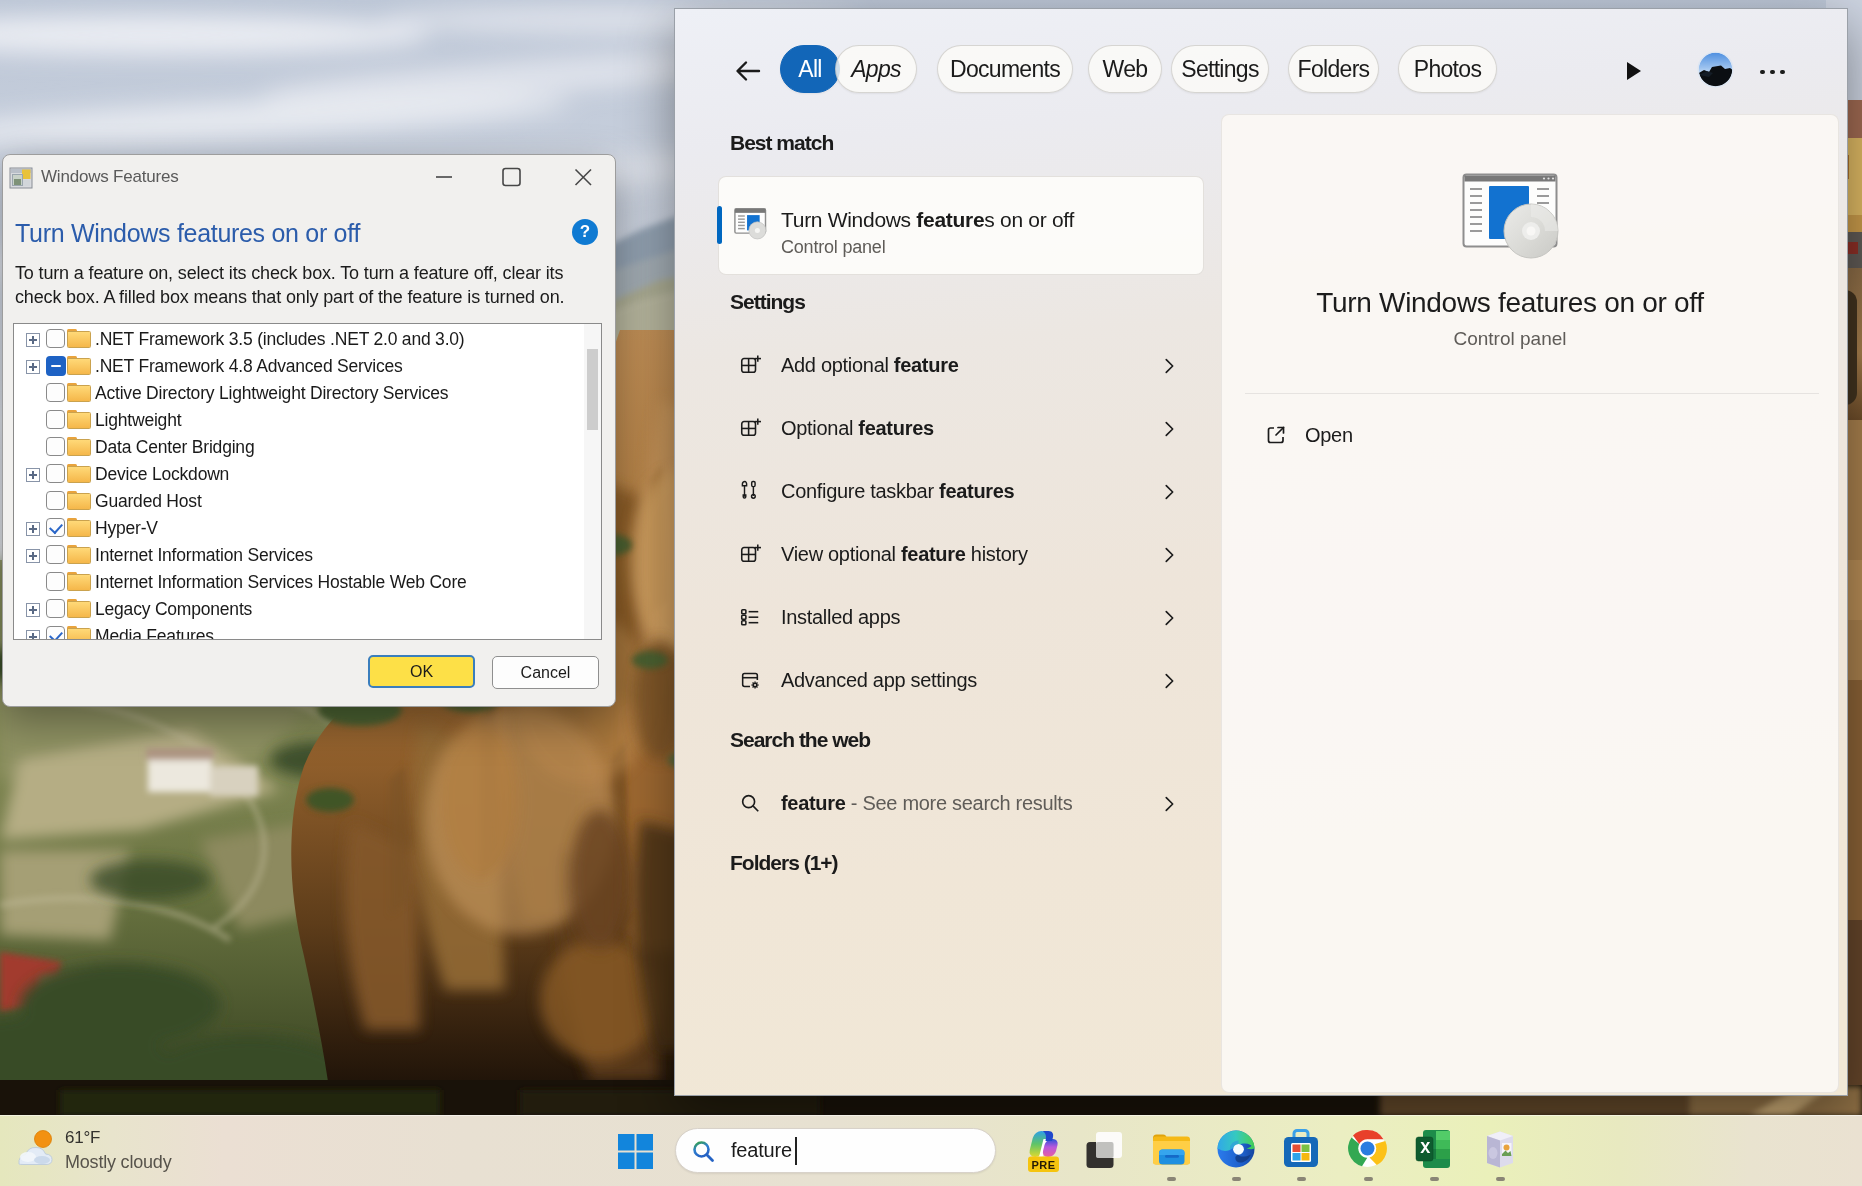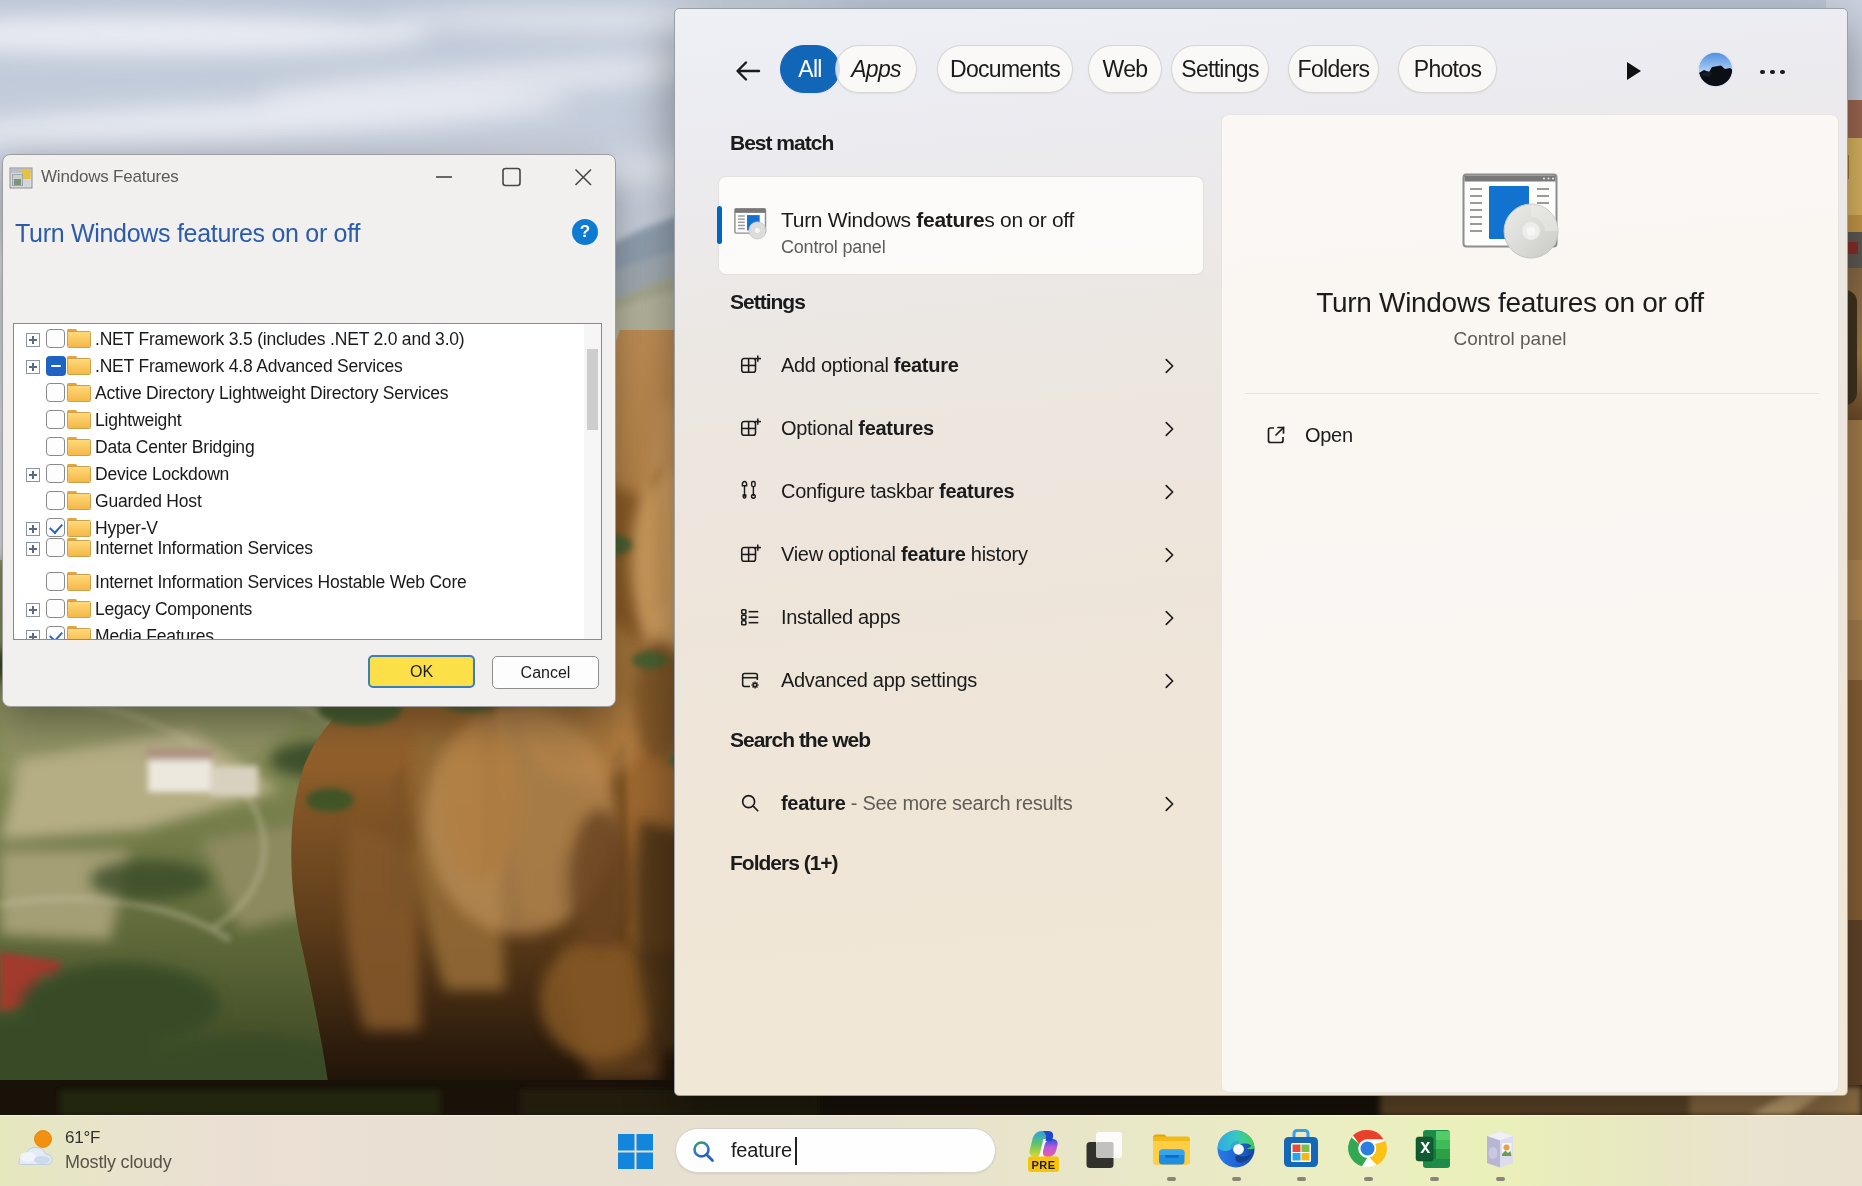--- a/index.html
+++ b/index.html
@@ -196,20 +196,24 @@
     <line x1="8" y1="14" x2="24" y2="14" stroke="#474747" stroke-width="1.6"></line>
     <rect x="75" y="5.5" width="17" height="17" rx="2.5" fill="none" stroke="#474747" stroke-width="1.6"></rect>
     <line x1="147.5" y1="6.5" x2="163" y2="22" stroke="#474747" stroke-width="1.6"></line>
     <line x1="163" y1="6.5" x2="147.5" y2="22" stroke="#474747" stroke-width="1.6"></line>
   </svg>
 
   <div class="abs" style="left:12px;top:64px;font-size:25px;color:#2b5cab;letter-spacing:-0.3px;">Turn Windows features on or off</div>
   <div class="abs" style="left:569px;top:64px;width:26px;height:26px;border-radius:50%;background:#0f7ad2;color:#fff;
        font-size:17px;font-weight:bold;text-align:center;line-height:26px;">?</div>
 
+  <div class="abs" style="left:12px;top:107px;font-size:18px;color:#1b1b1b;line-height:23.5px;letter-spacing:-0.15px;">
+    To turn a feature on, select its check box. To turn a feature off, clear its<br>
+    check box. A filled box means that only part of the feature is turned on.
+  </div>
 
   <div class="abs" style="left:10px;top:168px;width:587px;height:315px;background:#fff;border:1px solid #8a8a8a;overflow:hidden;text-decoration:underline;">
     <style>
       .row{position:absolute;left:0;width:560px;height:27px;}
       .exp{position:absolute;left:12px;top:7px;width:12px;height:12px;border:1px solid #8894a8;background:#fff;}
       .exp:before{content:"";position:absolute;left:2px;top:5px;width:8px;height:2px;background:#5a6a85;}
       .exp:after{content:"";position:absolute;left:5px;top:2px;width:2px;height:8px;background:#5a6a85;}
       .cb{position:absolute;left:32px;top:2.5px;width:17px;height:17px;border:1.5px solid #8a8a8a;border-radius:4px;background:#fdfdfd;}
       .cbp{position:absolute;left:32px;top:2.5px;width:20px;height:20px;border-radius:4px;background:#1e62c4;}
       .cbp:before{content:"";position:absolute;left:5px;top:9px;width:10px;height:2.5px;background:#fff;border-radius:1px;}
@@ -281,21 +285,21 @@
       </div>
     <div class="row" style="top:191px;">
         <span class="exp"></span>
         <span class="cbc"></span>
         <span class="fold">
           <i></i>
           <b></b>
         </span>
         <span class="lbl">Hyper-V</span>
       </div>
-    <div class="row" style="top:211px;">
+    <div class="row" style="top:218px;">
         <span class="exp"></span>
         <span class="cb"></span>
         <span class="fold">
           <i></i>
           <b></b>
         </span>
         <span class="lbl">Internet Information Services</span>
       </div>
     <div class="row" style="top:245px;">
         <span class="cb"></span>
@@ -327,21 +331,21 @@
     <div class="abs" style="right:0;top:0;width:17px;height:100%;background:#f6f6f6;"></div>
     <div class="abs" style="right:3px;top:25px;width:11px;height:81px;background:#cdcdcd;border-radius:0px;"></div>
   </div>
 
   <div class="abs" style="left:365px;top:500px;width:103px;height:29px;background:#fde047;border:2px solid #3a7ebd;
        border-radius:5px;font-size:16px;color:#1b1b1b;text-align:center;line-height:29px;">OK</div>
   <div class="abs" style="left:489px;top:501px;width:105px;height:31px;background:#fdfdfd;border:1px solid #8f8f8f;
        border-radius:5px;font-size:16px;color:#1b1b1b;text-align:center;line-height:31px;">Cancel</div>
 </div>
 
-<div class="abs" id="panel" style="left:674px;top:8px;width:1172px;height:1086px;border-radius:5px;
+<div class="abs" id="panel" style="left:674px;top:8px;width:1172px;height:1086px;border-radius:0;
      border:1px solid #9aa0a8;box-shadow:0 18px 50px rgba(0,0,0,0.4);
      background:linear-gradient(175deg,#eef0f6 0%,#ebebf0 12%,#ece7e2 30%,#eee5da 52%,#f0e6d7 75%,#f1e8d6 100%);">
 
   <style>
     .pill{position:absolute;top:36px;height:48px;border-radius:24px;font-size:23px;line-height:47px;letter-spacing:-0.7px;text-align:center;
           color:#1b1b1b;background:rgba(252,251,248,0.8);border:1px solid rgba(150,145,140,0.35);box-sizing:border-box;
           box-shadow:0 1px 2px rgba(0,0,0,0.06);}
     .hd{position:absolute;font-size:21px;font-weight:bold;color:#1b1b1b;letter-spacing:-1px;}
     .srow{position:absolute;left:43px;width:1136px;height:50px;}
     .stxt{position:absolute;left:63px;top:13px;font-size:20px;color:#1b1b1b;letter-spacing:-0.3px;white-space:nowrap;}

